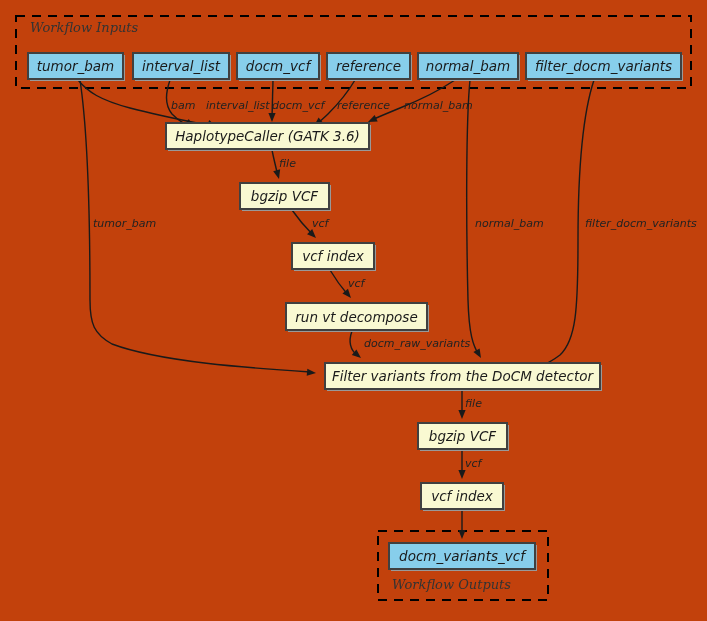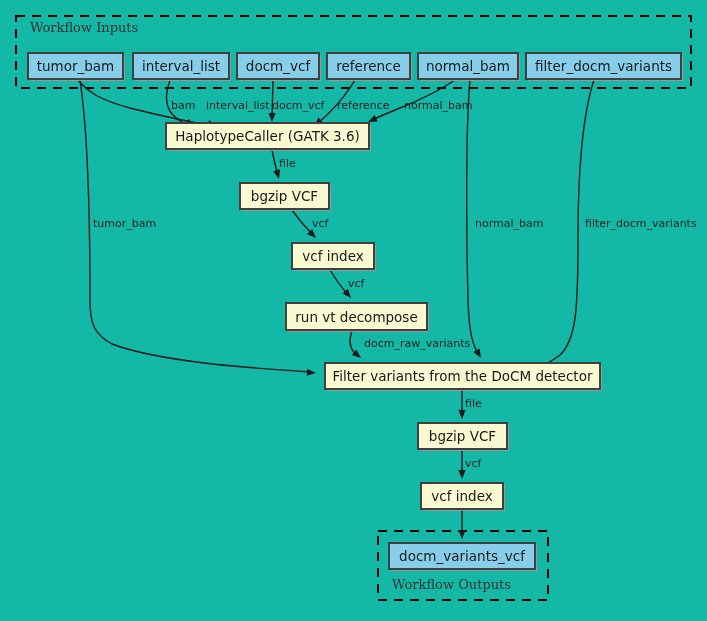--- a/index.html
+++ b/index.html
@@ -10,21 +10,22 @@
   body {
     width: 707px;
     height: 621px;
     overflow: hidden;
     font-family: "DejaVu Sans", sans-serif;
   }
   #diagram-root {
     position: relative;
     width: 707px;
     height: 621px;
-    background: #14b8a6;
+    background: #c2410c;
+    font-style: italic;
   }
   svg.graph {
     display: block;
     width: 707px;
     height: 621px;
   }
   .cluster-box {
     fill: none;
     stroke: #000000;
     stroke-width: 2px;

